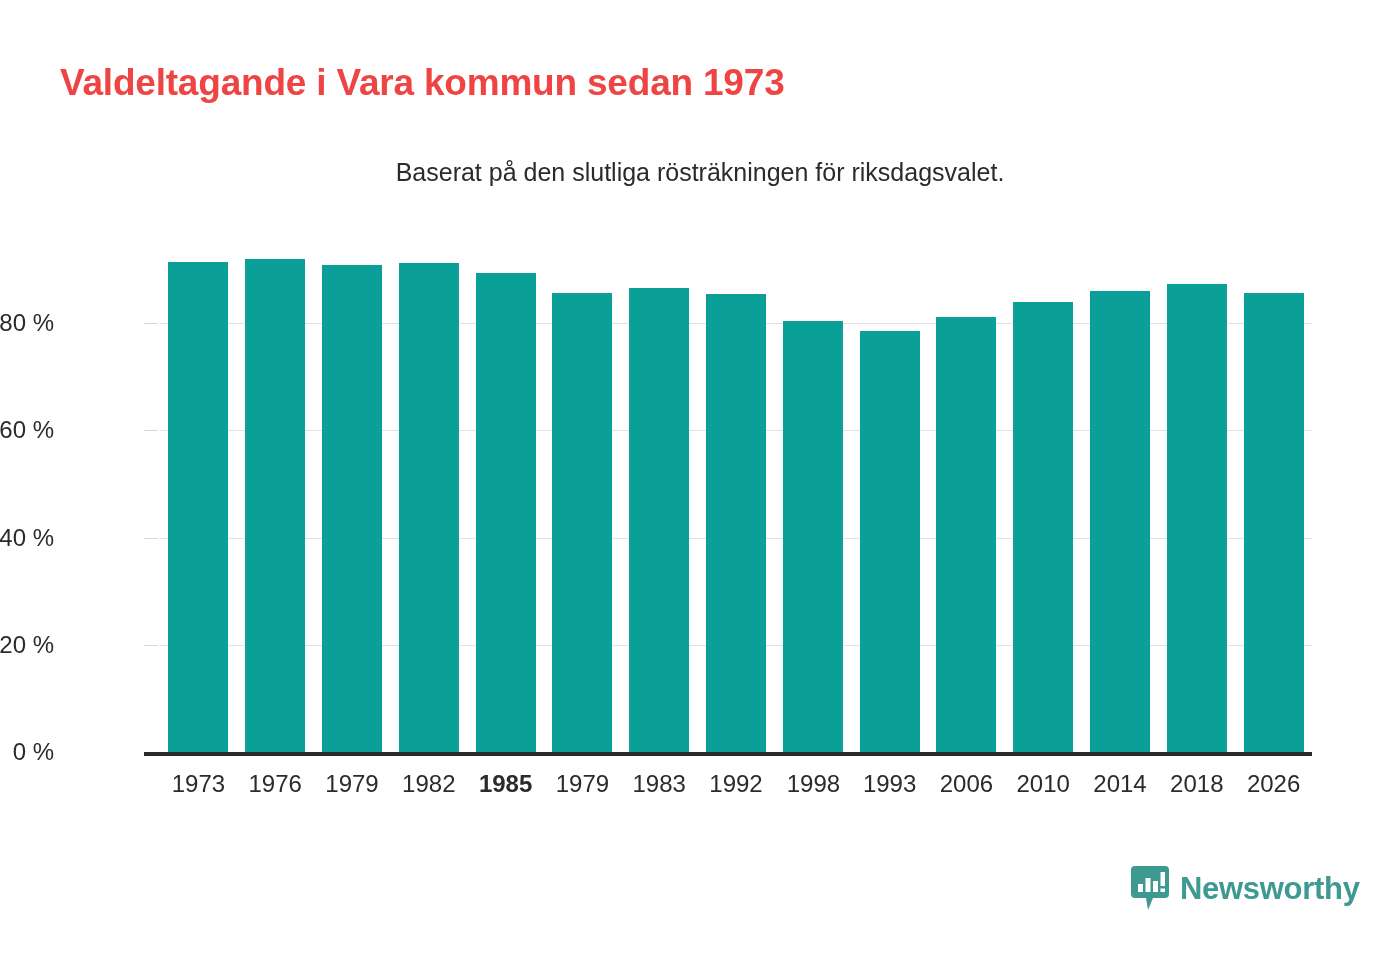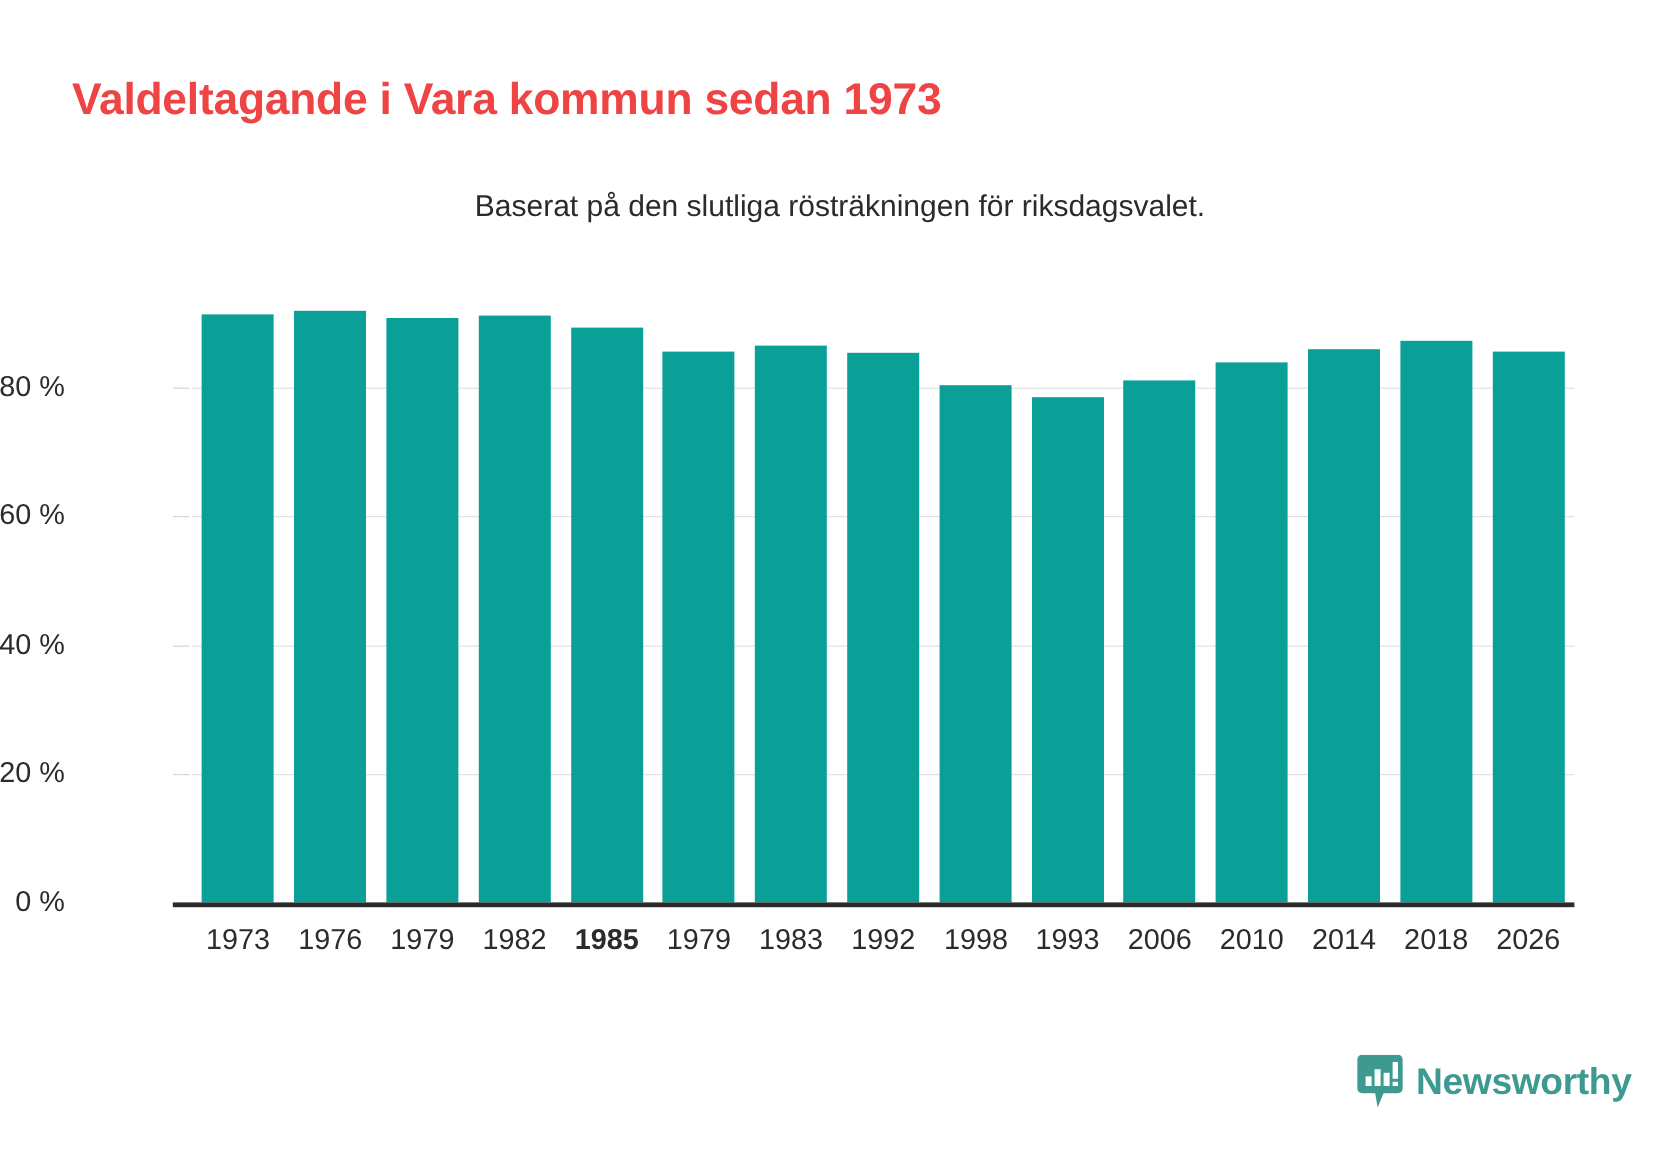--- a/index.html
+++ b/index.html
@@ -122,21 +122,20 @@
   }
 
   
   .logo {
     position: absolute;
     left: 1131px;
     top: 866px;
     display: flex;
     align-items: center;
     gap: 11px;
-    margin-top: 13px;
   }
   .logo-mark {
     width: 38px;
     height: 45px;
     display: block;
   }
   .logo-text {
     font-size: 31px;
     font-weight: bold;
     color: #3e9a91;

